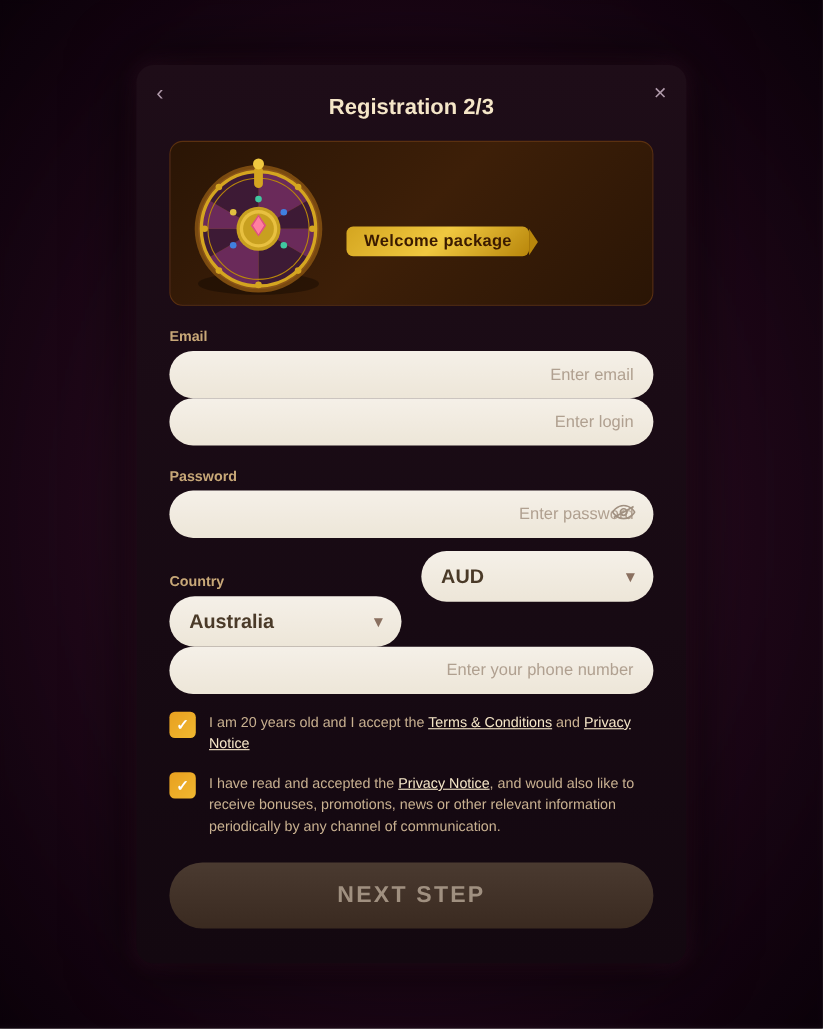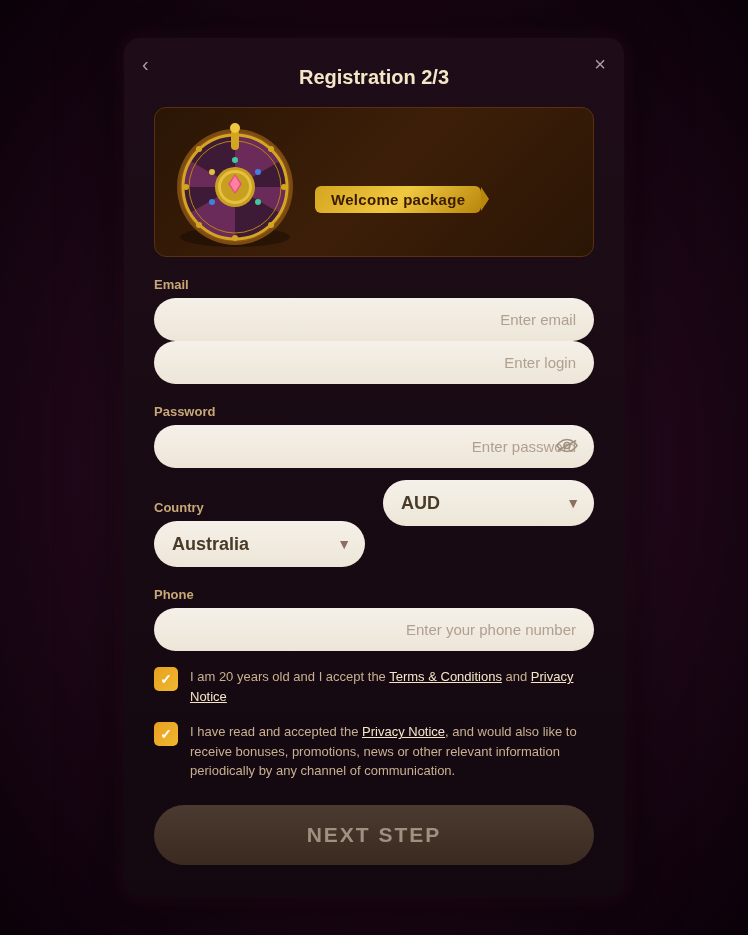--- a/index.html
+++ b/index.html
@@ -371,21 +371,20 @@
           <option value="usd">USD</option>
           <option value="eur">EUR</option>
           <option value="gbp">GBP</option>
         </select>
         <span class="chevron-icon">▼</span>
       </div>
     </div>
   </div>
 
   
-  <div class="form-label">Phone</div>
   <input class="form-input" type="tel" placeholder="Enter your phone number" style="">
 
   
   <div class="checkbox-row">
     <div class="checkbox-box">
       <span class="check">✓</span>
     </div>
     <div class="checkbox-text">
       <span>I am 20 years old and I accept the </span><a>Terms &amp; Conditions</a><span> and </span><a>Privacy Notice</a>
     </div>

